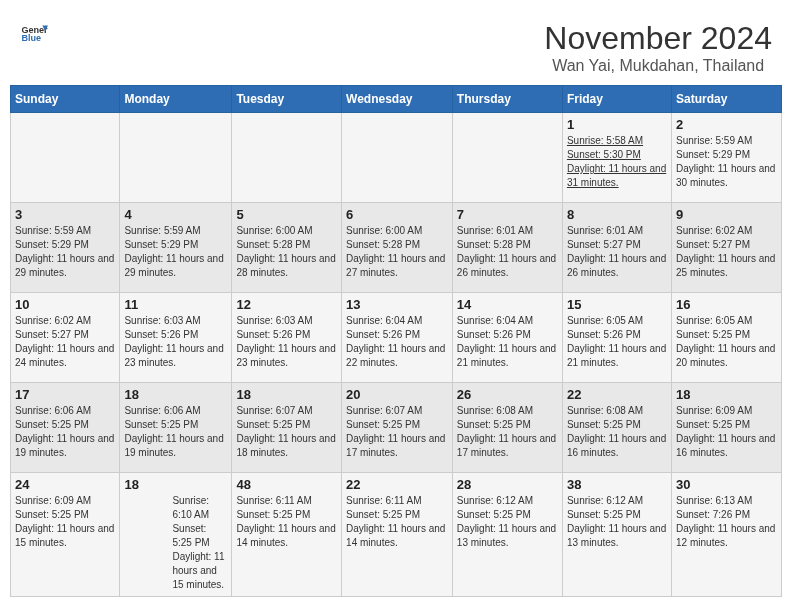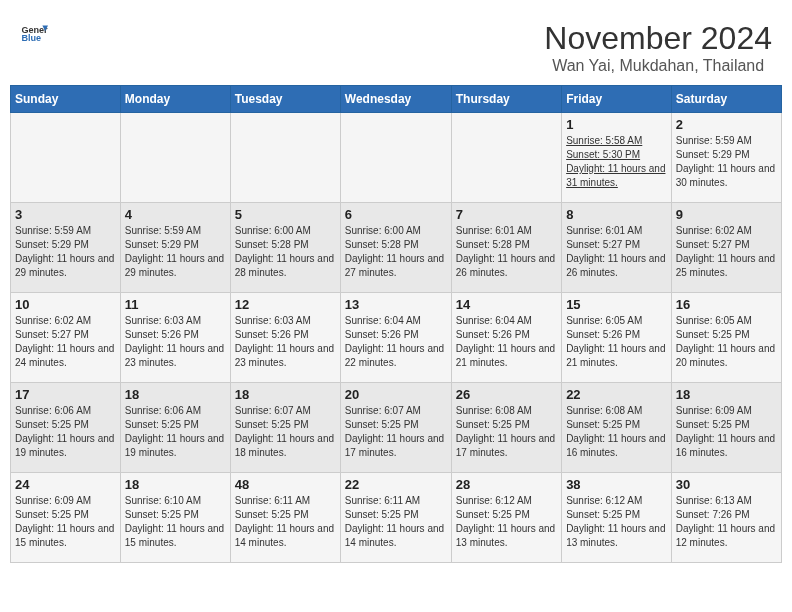--- a/index.html
+++ b/index.html
@@ -266,21 +266,21 @@
       </tr>
       <tr>
         <td>
           <span class="day-num">24</span>
           <div class="day-info" style="white-space: pre-line;">Sunrise: 6:09 AM
 Sunset: 5:25 PM
 Daylight: 11 hours and 15 minutes.</div>
         </td>
         <td>
           <span class="day-num">18</span>
-          <div class="day-info" style="white-space: pre-line;">Sunrise: 6:10 AM
+          <div class="day-info" style="white-space: pre-line; margin-left: 48px;">Sunrise: 6:10 AM
 Sunset: 5:25 PM
 Daylight: 11 hours and 15 minutes.</div>
         </td>
         <td>
           <span class="day-num">48</span>
           <div class="day-info" style="white-space: pre-line;">Sunrise: 6:11 AM
 Sunset: 5:25 PM
 Daylight: 11 hours and 14 minutes.</div>
         </td>
         <td>

